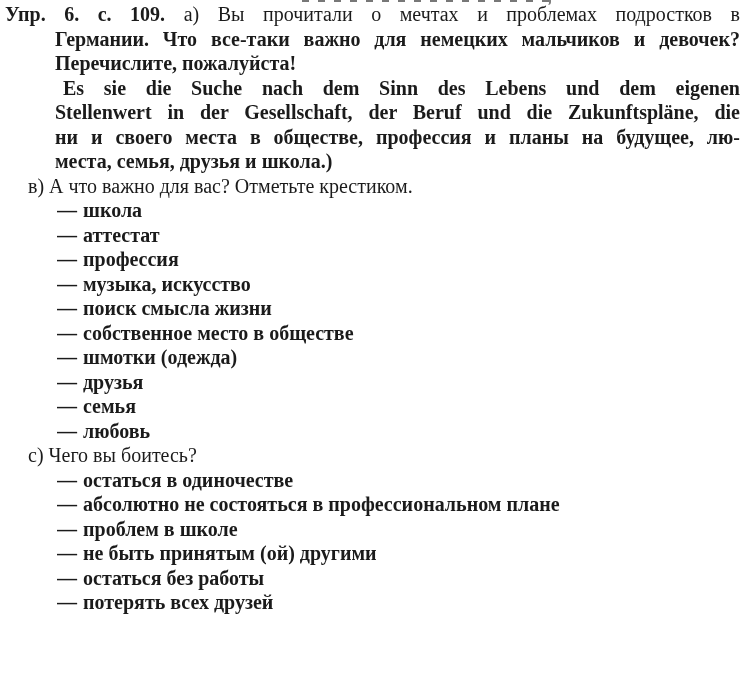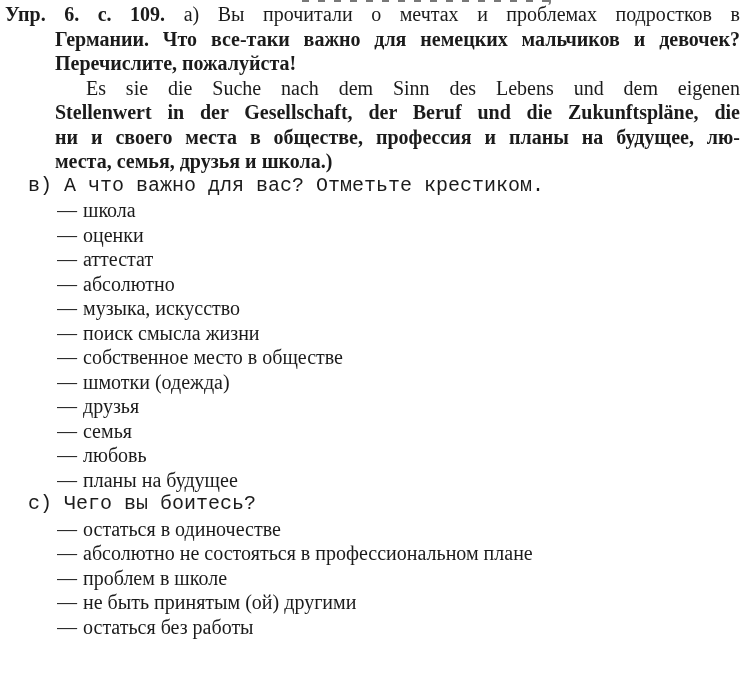--- a/index.html
+++ b/index.html
@@ -56,23 +56,23 @@
   }
   
   .just::after {
     content: "";
     display: inline-block;
     width: 100%;
     height: 0;
   }
   .ind-first   { margin-left: 5px; }
   .ind-cont    { margin-left: 55px; font-weight: bold; }
-  .ind-par     { margin-left: 86px; }
-  .ind-section { margin-left: 28px; font-family: Liberation Mono, monospace; }
-  .ind-item    { margin-left: 57px; }
+  .ind-par     { margin-left: 63px; font-weight: bold; }
+  .ind-section { margin-left: 28px; }
+  .ind-item    { margin-left: 57px; font-weight: bold; }
   .ex-label { font-weight: 700; }
   .marker { display: inline-block; margin-right: 6px; }
 </style>
 </head>
 <body>
 
 <div class="page">
 
   <div class="frag-strip"></div>
   <div class="frag-hook"></div>
@@ -82,33 +82,32 @@
   <div class="row ind-cont">Перечислите, пожалуйста!</div>
 
   <div class="row just ind-par">Es sie die Suche nach dem Sinn des Lebens und dem eigenen</div>
   <div class="row just ind-cont">Stellenwert in der Gesellschaft, der Beruf und die Zukunftspläne, die</div>
   <div class="row just ind-cont">ни и своего места в обществе, профессия и планы на будущее, лю-</div>
   <div class="row ind-cont">места, семья, друзья и школа.)</div>
 
   <div class="row ind-section">в) А что важно для вас? Отметьте крестиком.</div>
 
   <div class="row ind-item"><span class="marker">—</span><span>школа</span></div>
-  <div class="row ind-item"><span class="marker">—</span><span>оценки</span></div>
   <div class="row ind-item"><span class="marker">—</span><span>аттестат</span></div>
-  <div class="row ind-item"><span class="marker">—</span><span>абсолютно</span></div>
+  <div class="row ind-item"><span class="marker">—</span><span>профессия</span></div>
   <div class="row ind-item"><span class="marker">—</span><span>музыка, искусство</span></div>
   <div class="row ind-item"><span class="marker">—</span><span>поиск смысла жизни</span></div>
   <div class="row ind-item"><span class="marker">—</span><span>собственное место в обществе</span></div>
   <div class="row ind-item"><span class="marker">—</span><span>шмотки (одежда)</span></div>
   <div class="row ind-item"><span class="marker">—</span><span>друзья</span></div>
   <div class="row ind-item"><span class="marker">—</span><span>семья</span></div>
   <div class="row ind-item"><span class="marker">—</span><span>любовь</span></div>
-  <div class="row ind-item"><span class="marker">—</span><span>планы на будущее</span></div>
 
   <div class="row ind-section">с) Чего вы боитесь?</div>
 
   <div class="row ind-item"><span class="marker">—</span><span>остаться в одиночестве</span></div>
   <div class="row ind-item"><span class="marker">—</span><span>абсолютно не состояться в профессиональном плане</span></div>
   <div class="row ind-item"><span class="marker">—</span><span>проблем в школе</span></div>
   <div class="row ind-item"><span class="marker">—</span><span>не быть принятым (ой) другими</span></div>
   <div class="row ind-item"><span class="marker">—</span><span>остаться без работы</span></div>
+  <div class="row ind-item"><span class="marker">—</span><span>потерять всех друзей</span></div>
 
 </div>
 
 </body></html>

